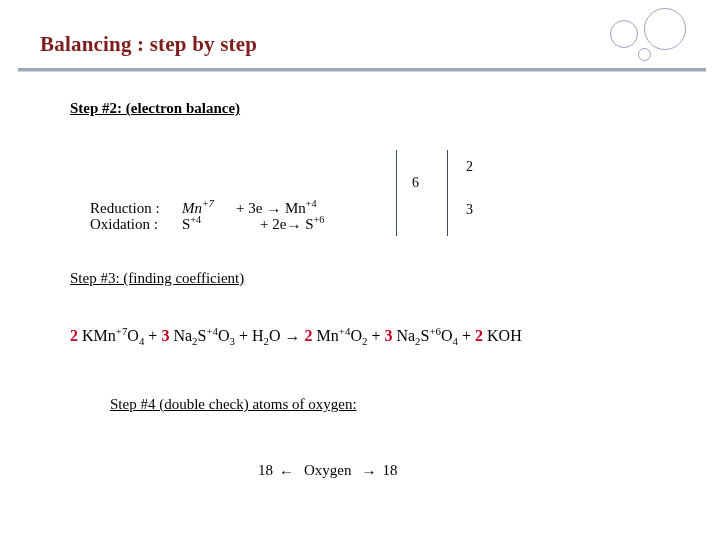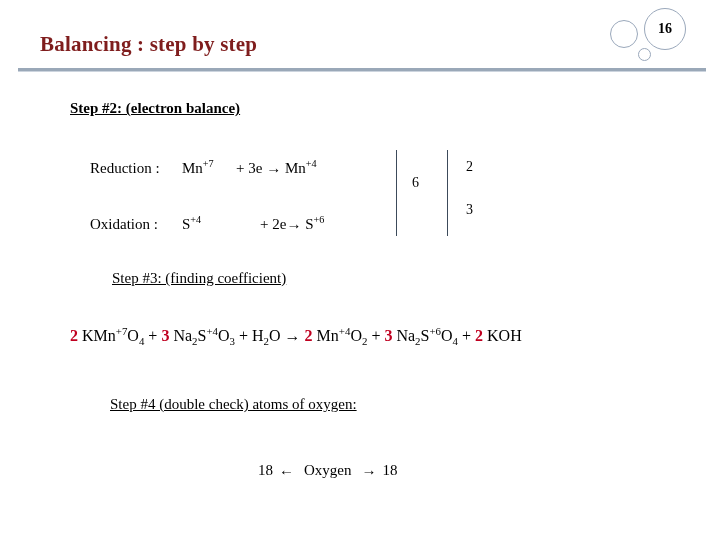--- a/index.html
+++ b/index.html
@@ -92,35 +92,35 @@
   }
 
   
   .step-heading {
     position: absolute;
     font-size: 15px;
     text-decoration: underline;
     white-space: nowrap;
   }
   #step2-heading { left: 70px; top: 100px; font-weight: bold; }
-  #step3-heading { left: 70px; top: 270px; margin-left: 42px; }
+  #step3-heading { left: 70px; top: 270px; }
   #step4-heading { left: 70px; top: 396px; margin-left: 40px; }
 
   .halfrxn {
     position: absolute;
     font-size: 15px;
     white-space: nowrap;
   }
   #reduction-row { left: 90px; top: 160px; }
   #oxidation-row { left: 90px; top: 200px; }
 
   .rxn-label { display: inline-block; }
-  #reduction-row .rxn-label { width: 92px; }
+  #reduction-row .rxn-label { width: 92px; margin-top: 40px; }
   #oxidation-row .rxn-label { width: 92px; margin-top: 16px; }
-  #reduction-row .species-left { display: inline-block; width: 54px; }
+  #reduction-row .species-left { display: inline-block; width: 54px; font-style: italic; }
   #oxidation-row .species-left { display: inline-block; width: 78px; }
 
   sup { font-size: 0.68em; vertical-align: super; line-height: 0; }
   sub { font-size: 0.68em; vertical-align: sub; line-height: 0; }
 
   .vbar {
     position: absolute;
     width: 1px;
     background: #3c4a5a;
   }
@@ -161,21 +161,20 @@
 </style>
 </head>
 <body>
 
 <div class="slide-title">Balancing : step by step</div>
 
 <div class="header-deco">
   <div class="circle circle-medium"></div>
   <div class="circle circle-big"></div>
   <div class="circle circle-small"></div>
-  <div class="slide-number">16</div>
 </div>
 
 <div class="title-rule"></div>
 <div class="title-rule-light"></div>
 
 <div class="step-heading" id="step2-heading">Step #2: (electron balance)</div>
 
 <div class="halfrxn" id="reduction-row">
   <span class="rxn-label">Reduction :</span><span class="species-left"><span>Mn</span><sup>+7</sup></span><span>+ 3e</span>
   <span>→</span>

